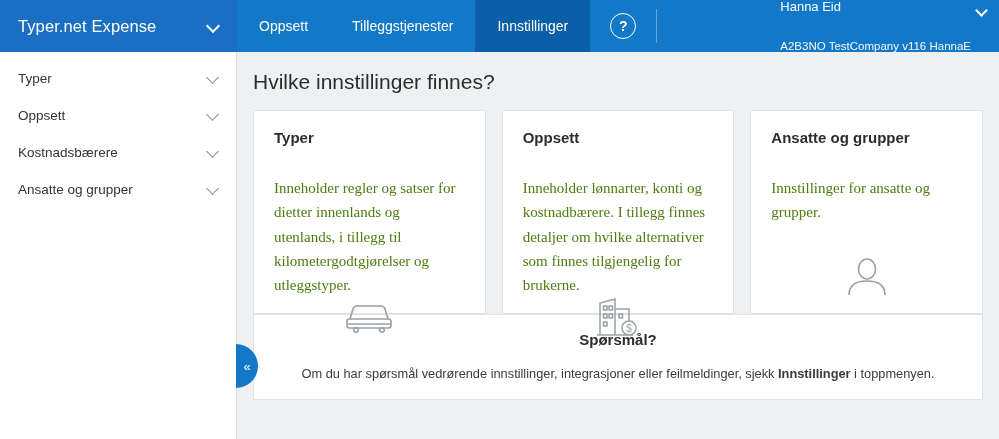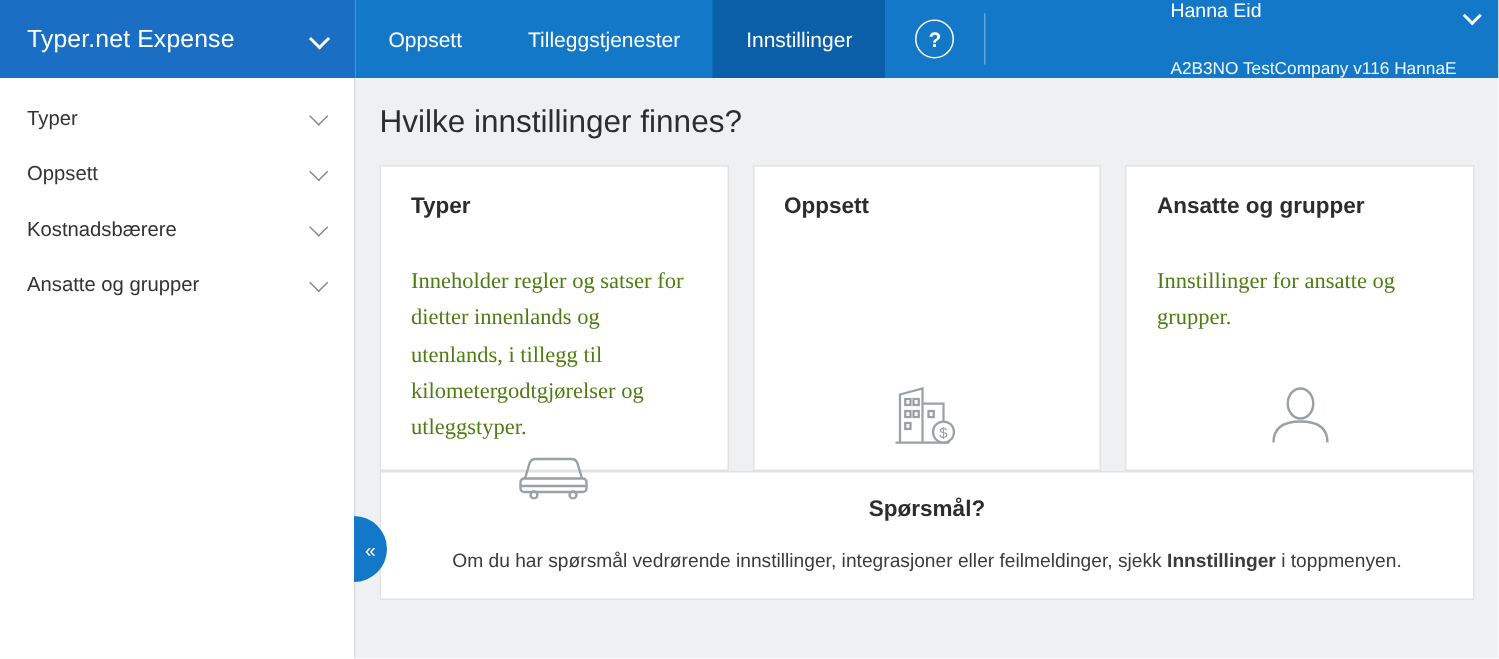--- a/index.html
+++ b/index.html
@@ -197,20 +197,21 @@
               <rect x="3" y="22" width="44" height="9" rx="2.5"></rect>
               <line x1="3" y1="27" x2="47" y2="27"></line>
               <circle cx="12" cy="33" r="2.3"></circle>
               <circle cx="38" cy="33" r="2.3"></circle>
             </svg>
           </div>
         </div>
 
         <div class="card">
           <div class="card-title">Oppsett</div>
+          <div class="card-text">Inneholder lønnarter, konti og kostnadbærere. I tillegg finnes detaljer om hvilke alternativer som finnes tilgjengelig for brukerne.</div>
           <div class="card-icon">
             <svg width="46" height="40" viewBox="0 0 46 40" fill="none" stroke="#9aa0a6" stroke-width="1.5">
               <path d="M5 38 L5 6 L20 2 L20 38"></path>
               <path d="M20 12 L34 12 L34 38"></path>
               <line x1="2" y1="38" x2="38" y2="38"></line>
               <rect x="8.5" y="9" width="3.5" height="4"></rect>
               <rect x="14" y="9" width="3.5" height="4"></rect>
               <rect x="8.5" y="17" width="3.5" height="4"></rect>
               <rect x="14" y="17" width="3.5" height="4"></rect>
               <rect x="8.5" y="25" width="3.5" height="4"></rect>

